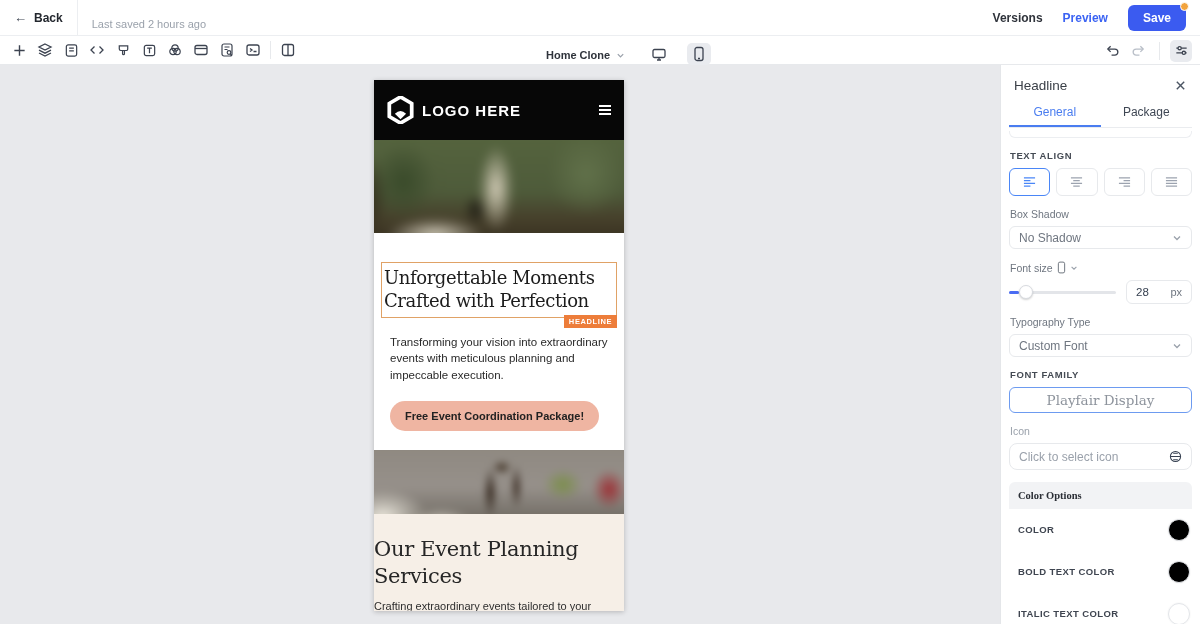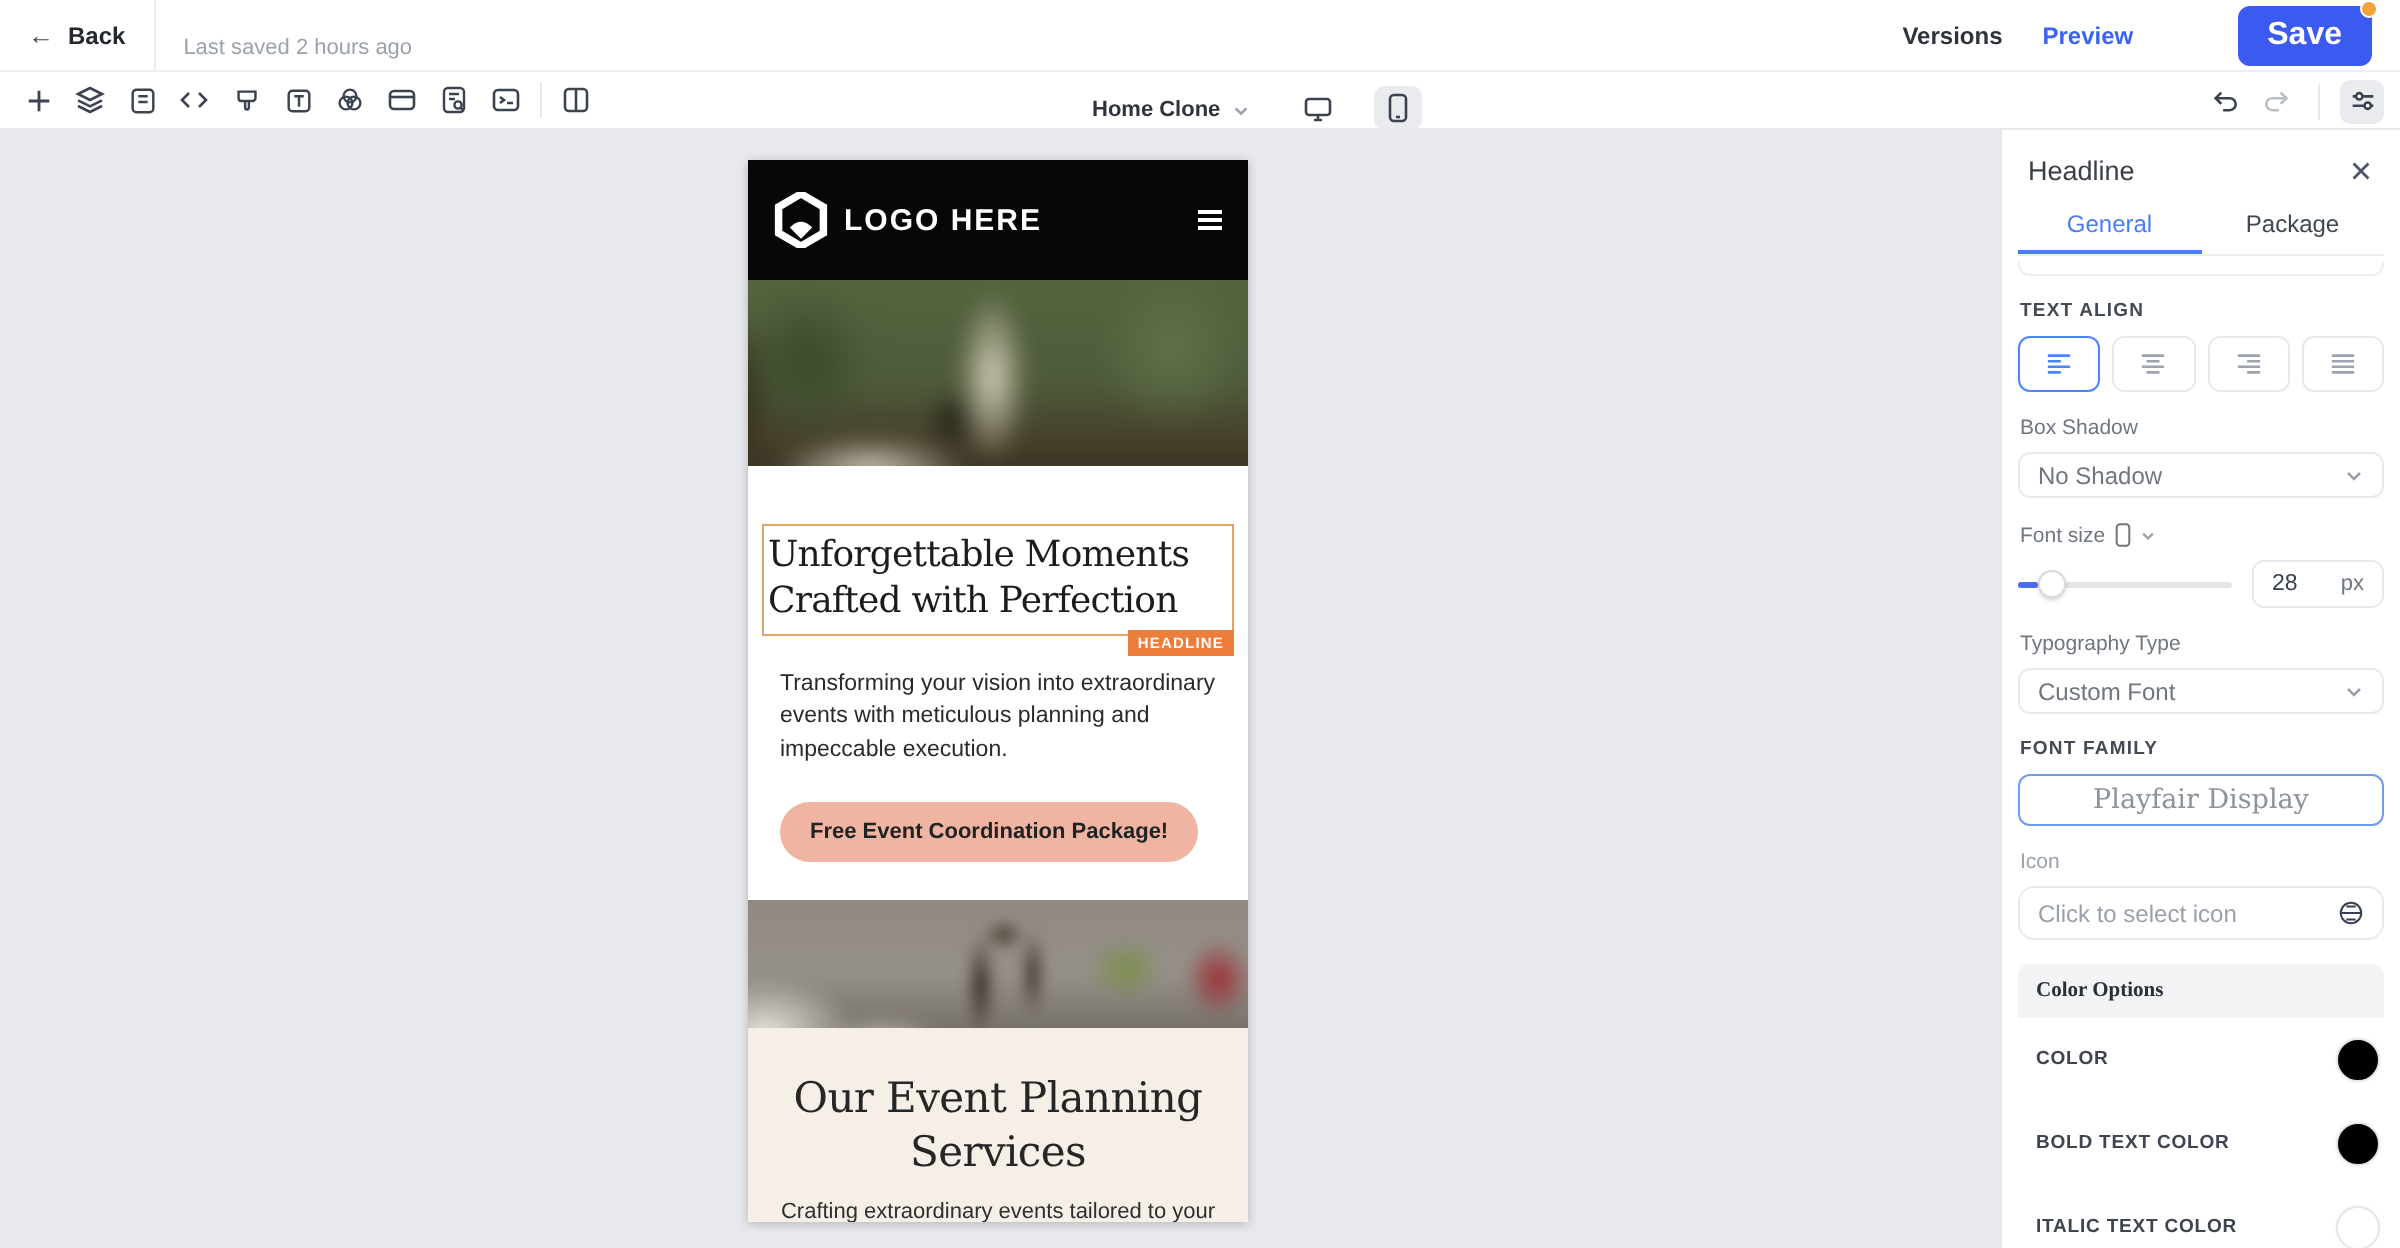--- a/index.html
+++ b/index.html
@@ -10,22 +10,22 @@
   .topbar { position:absolute; left:0; top:0; width:1200px; height:36px; background:#fff;
             border-bottom:1px solid #eceef1; display:flex; align-items:center; justify-content:space-between; padding:0 14px; z-index:5;}
   .topbar-left { display:flex; align-items:center; gap:14px; height:100%; }
   .back-btn { display:flex; align-items:center; gap:7px; font-size:12px; font-weight:700; color:#23272e; cursor:pointer; }
   .back-arrow { font-size:13px; font-weight:400; color:#3c4350; }
   .top-divider { width:1px; height:36px; background:#eceef1; }
   .last-saved { font-size:11px; color:#9aa1ab;margin-top:12px; }
   .topbar-right { display:flex; align-items:center; gap:20px; }
   .versions-link { font-size:12px; color:#2f333b; font-weight:600; cursor:pointer; }
   .preview-link { font-size:12px; color:#3b63f3; font-weight:600; cursor:pointer; }
-  .save-btn { position:relative; background:#3b5bf0; color:#fff; font-size:16px; font-weight:600;
-              border:none; border-radius:6px; padding:6px 15px; cursor:pointer;margin-left:32px; }
+  .save-btn { position:relative; background:#3b5bf0; color:#fff; font-size:12px; font-weight:600;
+              border:none; border-radius:6px; padding:6px 15px; cursor:pointer; }
   .save-dot { position:absolute; top:-3px; right:-3px; width:9px; height:9px; border-radius:50%;
               background:#f2a33c; border:1.5px solid #fff; }
 
   
   .toolbar { position:absolute; left:0; top:36px; width:1200px; height:29px; background:#fff;
              border-bottom:1px solid #e7e9ec; display:flex; align-items:center; padding:0 8px; z-index:5;}
   .tool-group { display:flex; align-items:center; gap:4px; }
   .tool-btn { width:22px; height:22px; display:flex; align-items:center; justify-content:center;
               border-radius:5px; color:#3c4350; cursor:pointer; }
   .tool-btn svg { display:block; }
@@ -77,21 +77,21 @@
       radial-gradient(64px 38px at 10% 92%, #eae6dc 0%, rgba(234,230,220,0) 70%),
       radial-gradient(48px 26px at 30% 105%, #ddd8ce 0%, rgba(221,216,206,0) 70%),
       radial-gradient(11px 42px at 47% 62%, #2c1f15 0%, rgba(44,31,21,0) 62%),
       radial-gradient(9px 36px at 56% 55%, #33241a 0%, rgba(51,36,26,0) 62%),
       radial-gradient(14px 10px at 51% 30%, #3a2b1d 0%, rgba(58,43,29,0) 70%),
       radial-gradient(30px 24px at 72% 52%, #7b8e4b 0%, rgba(123,142,75,0) 66%),
       radial-gradient(26px 30px at 88% 58%, #9b2e33 0%, rgba(155,46,51,0) 66%),
       linear-gradient(180deg, #8e8880 0%, #96908a 55%, #6e6961 100%);
   }
 
-  .services { height:99px; background:#f6efe7; text-align:center; padding-top:22px; overflow:hidden; }
+  .services { height:99px; background:#f6efe7; text-align:left; padding-top:22px; overflow:hidden; }
   .services-title { font-family:"DejaVu Serif","Liberation Serif",serif; font-weight:500; font-size:21px;
                     line-height:1.3; color:#262626; letter-spacing:-0.3px; }
   .services-sub { margin-top:9px; font-size:11px; color:#2e2e2e; }
 
   
   .panel { position:absolute; left:1000px; top:65px; width:200px; height:559px; background:#fff;
            border-left:1px solid #e4e6e9; padding:0 8px; overflow:hidden; z-index:4; }
   .panel-header { height:26px; margin-top:7px; display:flex; align-items:center; justify-content:space-between; padding:0 5px; }
   .panel-title { font-size:13.5px; color:#3a3f47; }
   .panel-close { color:#4b5563; cursor:pointer; display:flex; }

